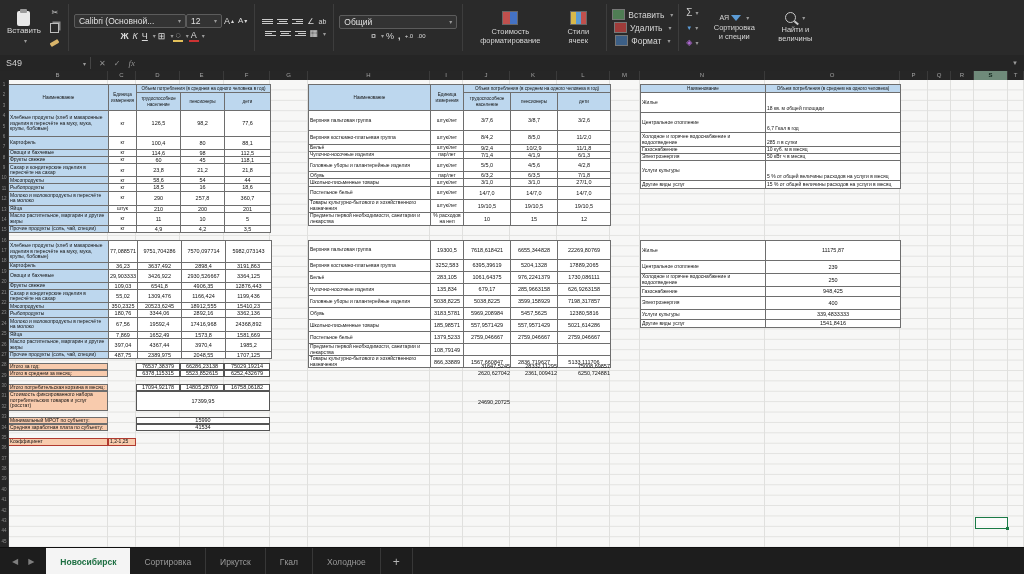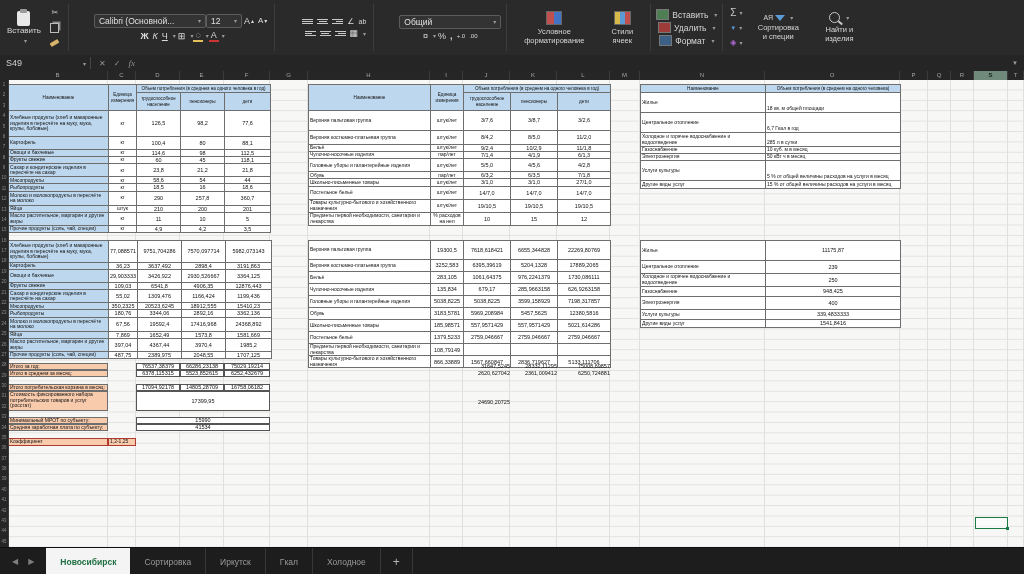--- a/index.html
+++ b/index.html
@@ -12,21 +12,21 @@
   .bigbtn .lbl{line-height:1.1;text-align:center;}
   .clip-ic{width:13px;height:15px;background:#e8e8e8;border-radius:2px;position:relative;}
   .clip-ic:before{content:"";position:absolute;left:3px;top:-2px;width:7px;height:4px;background:#9a9a9a;border-radius:1px;}
   .minicol{display:flex;flex-direction:column;gap:2px;}
   .mini{width:16px;height:13px;display:flex;align-items:center;justify-content:center;background:none;border:0;color:#c9c9c9;font-size:8px;padding:0;}
   .copy-ic{width:7px;height:8px;border:1px solid #bdbdbd;box-shadow:2px -2px 0 -0.5px #8a8a8a;}
   .brush-ic{width:9px;height:4px;background:#d8b46a;transform:rotate(-30deg);border-radius:1px;}
   .ddf{background:#333;border:1px solid #5c5c5c;border-radius:2px;color:#e0e0e0;font-size:8.5px;display:flex;align-items:center;justify-content:space-between;padding:1px 4px;height:14px;box-sizing:border-box;}
   .dd{font-size:6px;color:#9a9a9a;margin-left:3px;}
   .r2{display:flex;flex-direction:column;gap:2px;justify-content:center;}
-  .rrow{display:flex;align-items:center;gap:0;margin-left:20px;}
+  .rrow{display:flex;align-items:center;gap:0;}
   .tool{background:none;border:0;color:#dadada;font-size:9px;padding:0 2px;display:flex;align-items:center;gap:1px;font-family:inherit;}
   .tool.ylw{border-bottom:2px solid #e3c05a;}
   .tool.redb{border-bottom:2px solid #c33;}
   .bars{display:inline-flex;flex-direction:column;gap:1px;width:11px;}
   .bars i{height:1px;background:#c9c9c9;display:block;}
   .bars.l i:nth-child(2){width:70%;} .bars.c i:nth-child(2){width:70%;margin:0 auto;} .bars.r i:nth-child(2){width:70%;margin-left:auto;}
   .stylebtn{display:flex;flex-direction:column;align-items:center;gap:2px;background:none;border:0;color:#d6d6d6;font-size:7.5px;font-family:inherit;width:84px;}
   .cf-ic{width:14px;height:12px;background:linear-gradient(90deg,#c0504d 0 50%,#4472c4 50% 100%);border:1px solid #666;}
   .ft-ic{width:15px;height:12px;border:1px solid #57a05c;background:
     repeating-linear-gradient(0deg,#2f5934 0 1px,transparent 1px 4px),
@@ -187,40 +187,40 @@
           </span>
         </button>
       <button class="tool">▦</button>
       <span class="dd">▾</span>
     </div>
   </div>
   <div class="vsep"></div>
 
   <div class="rgroup r2">
     <div class="rrow">
-      <div class="ddf" style="width:102px">
+      <div class="ddf" style="width:118px">
         <span>Общий</span>
         <span class="dd">▾</span>
       </div>
     </div>
     <div class="rrow">
       <button class="tool">¤</button>
       <span class="dd">▾</span>
       <button class="tool">%</button>
       <button class="tool" style="font-weight:bold">,</button>
       <button class="tool" style="font-size:6px">+.0</button>
       <button class="tool" style="font-size:6px">.00</button>
     </div>
   </div>
   <div class="vsep"></div>
 
   <div class="rgroup">
     <button class="stylebtn">
       <span class="cf-ic"></span>
-      <span class="lbl"><span>Условное</span><br><span>форматирование</span></span>
+      <span class="lbl"><span>Стоимость</span><br><span>форматирование</span></span>
     </button>
     <button class="stylebtn" style="width:46px">
       <span class="cs-ic"></span>
       <span class="lbl"><span>Стили</span><br><span>ячеек</span></span>
     </button>
   </div>
   <div class="vsep"></div>
 
   <div class="rgroup r2">
     <button class="cellrow">
@@ -262,21 +262,21 @@
         <span class="funnel"></span>
         <span class="dd">▾</span>
       </span>
       <span class="lbl"><span>Сортировка</span><br><span>и специи</span></span>
     </button>
     <button class="stylebtn" style="width:54px">
       <span style="display:flex;align-items:center;gap:3px">
         <span class="mag"></span>
         <span class="dd">▾</span>
       </span>
-      <span class="lbl"><span>Найти и</span><br><span>изделия</span></span>
+      <span class="lbl"><span>Найти и</span><br><span>величины</span></span>
     </button>
   </div>
 </div>
 
 <div id="fbar">
   <div id="namebox">
     <span>S49</span>
     <span class="dd">▾</span>
   </div>
   <div class="fdiv"></div>

